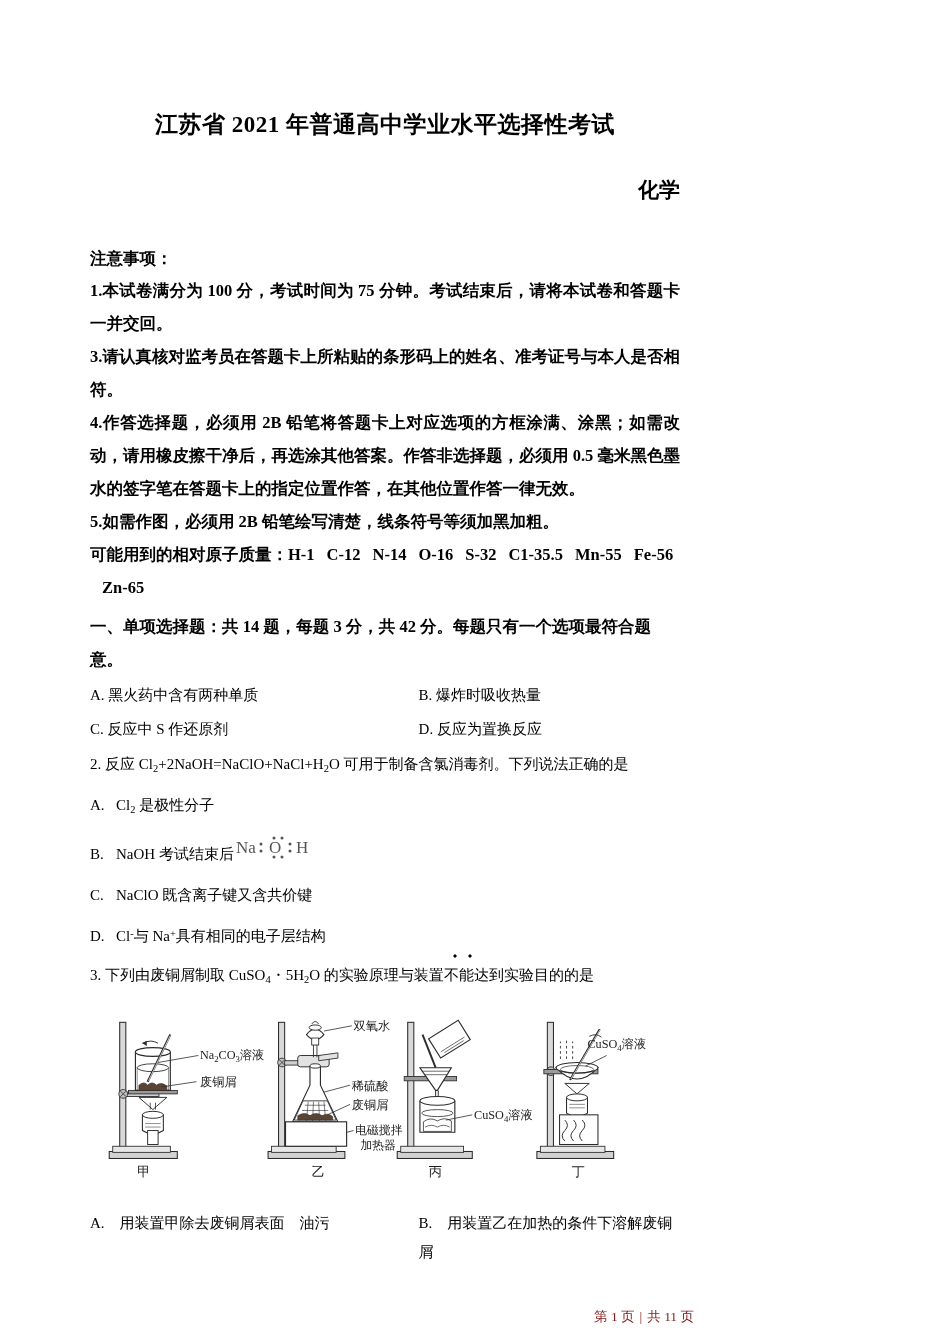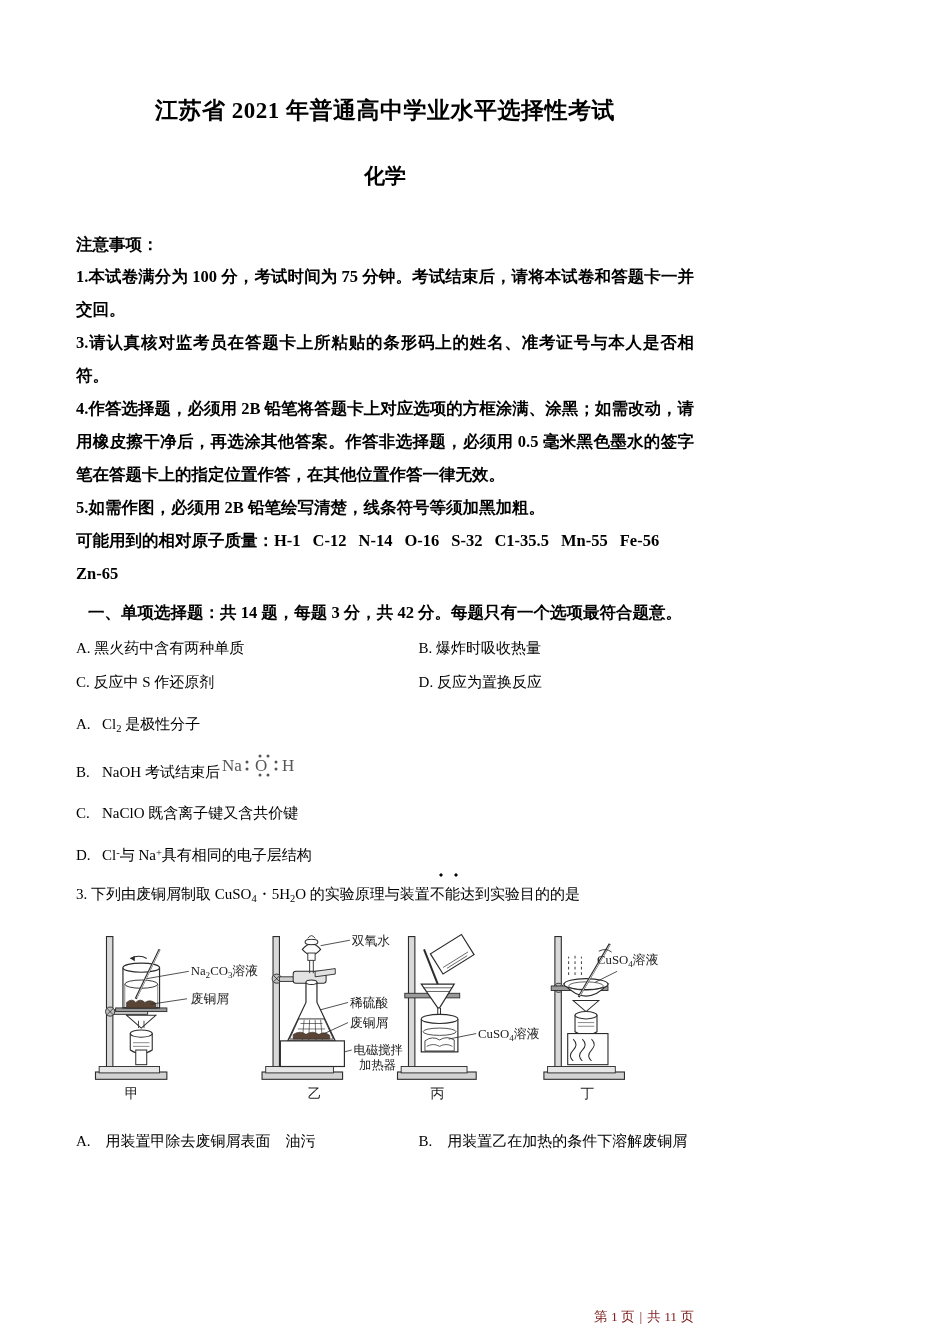--- a/index.html
+++ b/index.html
@@ -6,40 +6,40 @@
     margin: 0;
     padding: 0;
     background: #ffffff;
   }
   .page {
     position: relative;
     width: 766px;
     height: 1344px;
     background: #ffffff;
     box-sizing: border-box;
-    padding: 0;
+    padding: 14px;
     font-family: "Liberation Serif", "DejaVu Serif", serif;
     color: #000000;
     overflow: hidden;
   }
   .inner {
     padding: 70px 72px 0 76px;
   }
 
   
   .doc-title {
     text-align: center;
     font-size: 23px;
     font-weight: bold;
     letter-spacing: 0.5px;
     margin: 24px 0 0 0;
     line-height: 1.5;
   }
   .doc-subtitle {
-    text-align: center;
+    text-align: right;
     font-size: 21px;
     font-weight: bold;
     margin: 33px 0 0 0;
     line-height: 1.4;
   }
 
   
   .notice-heading {
     font-size: 16.5px;
     font-weight: bold;
@@ -62,21 +62,20 @@
     white-space: normal;
   }
   .atomic-mass .sp { display: inline-block; width: 12px; }
 
   
   .section-header {
     font-size: 16.5px;
     font-weight: bold;
     line-height: 2.0;
     margin: 6px 0 0 0;
-    text-align: center;
   }
 
   
   .question {
     font-size: 15px;
     line-height: 1.95;
     margin: 5px 0 0 0;
   }
   .q-stem { font-size: 15px; line-height: 1.95; }
 
@@ -173,20 +172,24 @@
 
     <div class="opt-row">
       <div class="opt"><span>A.</span> <span>黑火药中含有两种单质</span></div>
       <div class="opt right"><span>B.</span> <span>爆炸时吸收热量</span></div>
     </div>
     <div class="opt-row">
       <div class="opt"><span>C.</span> <span>反应中 S 作还原剂</span></div>
       <div class="opt right"><span>D.</span> <span>反应为置换反应</span></div>
     </div>
 
+    <div class="question">
+      <span>2.</span>
+      <span> 反应 Cl<sub>2</sub>+2NaOH=NaClO+NaCl+H<sub>2</sub>O 可用于制备含氯消毒剂。下列说法正确的是</span>
+    </div>
 
     <div class="opt-single">
       <span class="lbl">A.</span>
       <span>Cl<sub>2</sub> 是极性分子</span>
     </div>
 
     <div class="opt-single">
       <span class="lbl">B.</span>
       <span>NaOH 考试结束后</span>
       <span class="edot">

